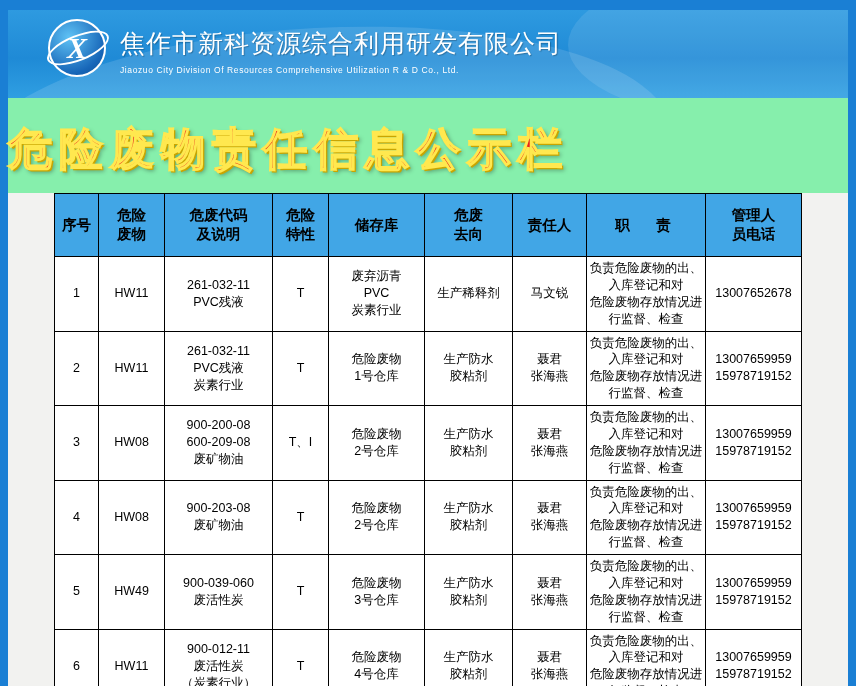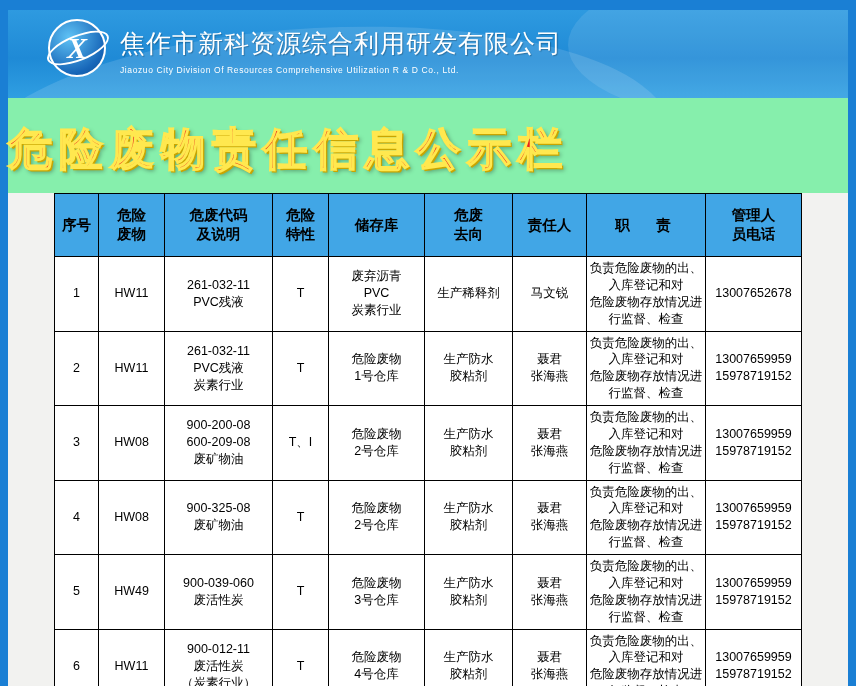--- a/index.html
+++ b/index.html
@@ -296,21 +296,21 @@
               <td><span>T、I</span></td>
               <td><span>危险废物</span><br><span>2号仓库</span></td>
               <td><span>生产防水</span><br><span>胶粘剂</span></td>
               <td><span>聂君</span><br><span>张海燕</span></td>
               <td class="duty-cell"><span>负责危险废物的出、入库登记和对</span><br><span>危险废物存放情况进行监督、检查</span></td>
               <td><span>13007659959</span><br><span>15978719152</span></td>
             </tr>
             <tr>
               <td><span>4</span></td>
               <td><span>HW08</span></td>
-              <td><span>900-325-08</span><br><span>废矿物油</span></td>
+              <td><span>900-203-08</span><br><span>废矿物油</span></td>
               <td><span>T</span></td>
               <td><span>危险废物</span><br><span>2号仓库</span></td>
               <td><span>生产防水</span><br><span>胶粘剂</span></td>
               <td><span>聂君</span><br><span>张海燕</span></td>
               <td class="duty-cell"><span>负责危险废物的出、入库登记和对</span><br><span>危险废物存放情况进行监督、检查</span></td>
               <td><span>13007659959</span><br><span>15978719152</span></td>
             </tr>
             <tr>
               <td><span>5</span></td>
               <td><span>HW49</span></td>

